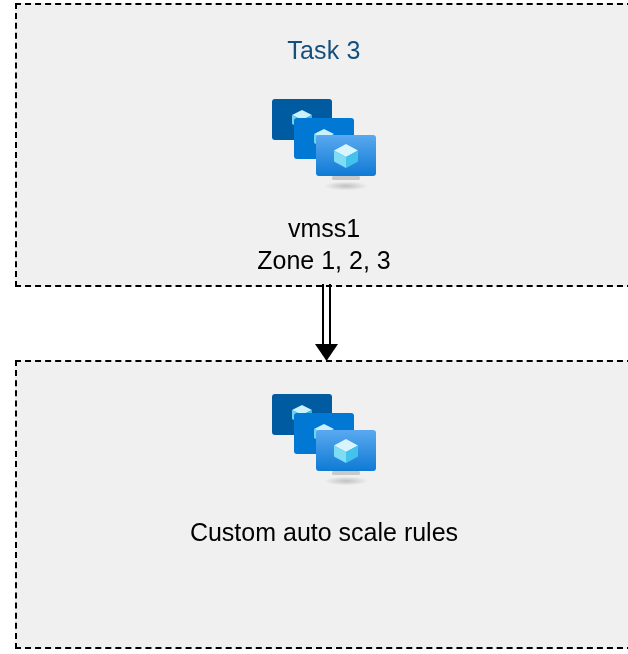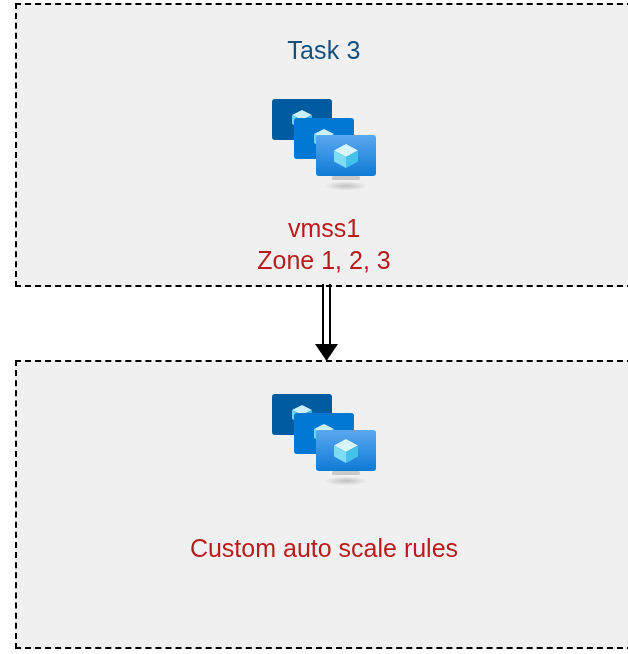--- a/index.html
+++ b/index.html
@@ -54,29 +54,29 @@
     font-size: 25px;
     line-height: 1;
     letter-spacing: 0.2px;
     white-space: nowrap;
   }
 
   #box-task-3 .task-title { margin-top: 33px; }
   #box-task-4 .task-title { margin-top: 35px; }
 
   .task-caption {
-    color: #b91c1c;
+    color: #000000;
     font-size: 25px;
     line-height: 32px;
     text-align: center;
     white-space: pre-line;
   }
 
   #box-task-3 .task-caption { margin-top: 21px; }
-  #box-task-4 .task-caption { margin-top: 46px; }
+  #box-task-4 .task-caption { margin-top: 30px; }
 
   
   .vmss-icon {
     display: block;
   }
   #box-task-3 .vmss-icon { margin-top: 26px; }
   #box-task-4 .vmss-icon { margin-top: 22px; }
 
   
   .connector {

